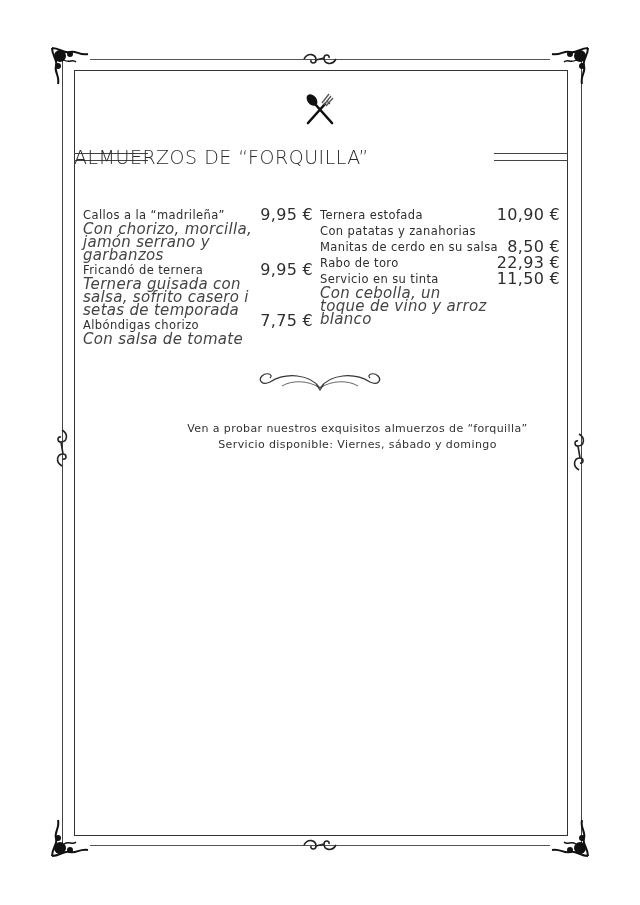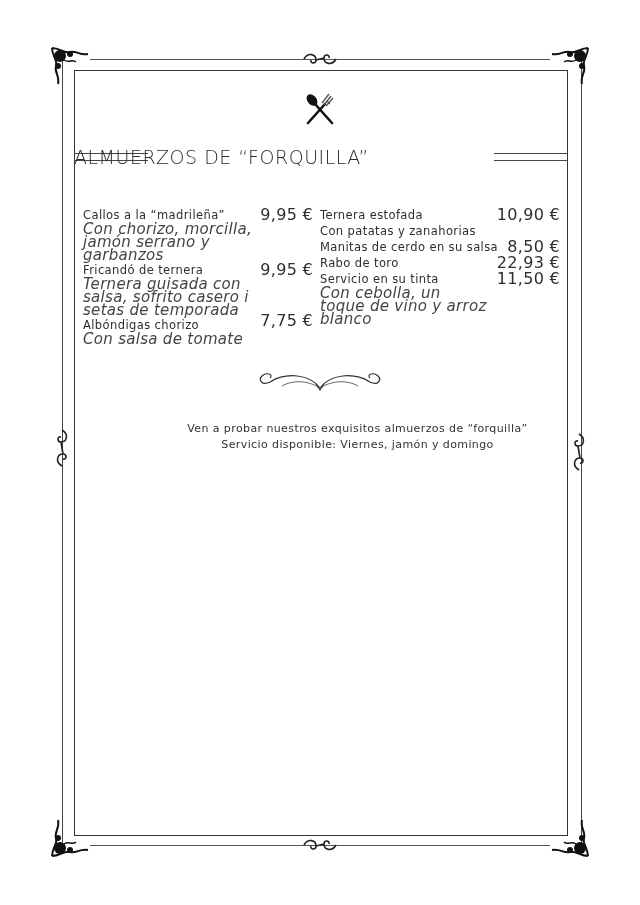--- a/index.html
+++ b/index.html
@@ -133,13 +133,13 @@
 </div>
 
 <svg class="divider" viewBox="0 0 128 26">
   <path d="M64 20 C54 6 30 4 14 14 C6 18 2 12 6 8 C10 4 18 6 14 10" stroke="#333" stroke-width="1.2" fill="none"></path>
   <path d="M64 20 C74 6 98 4 114 14 C122 18 126 12 122 8 C118 4 110 6 114 10" stroke="#333" stroke-width="1.2" fill="none"></path>
   <path d="M64 20 C52 12 36 12 26 18 M64 20 C76 12 92 12 102 18" stroke="#555" stroke-width="0.9" fill="none"></path>
   <path d="M60 16 L64 22 L68 16" stroke="#333" stroke-width="1.2" fill="none"></path>
 </svg>
 
 <div class="footer" style="top:421px;">Ven a probar nuestros exquisitos almuerzos de “forquilla”</div>
-<div class="footer" style="top:437px;">Servicio disponible: Viernes, jamón y domingo</div>
+<div class="footer" style="top:437px;">Servicio disponible: Viernes, sábado y domingo</div>
 
 </body></html>

